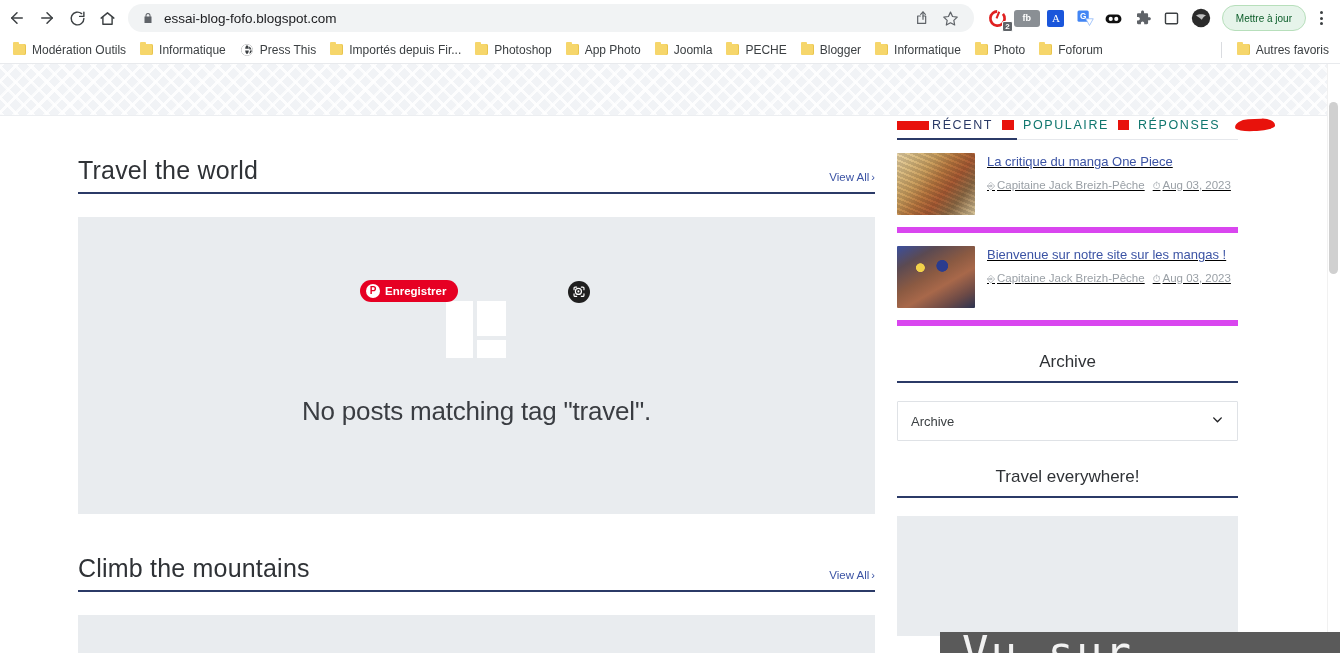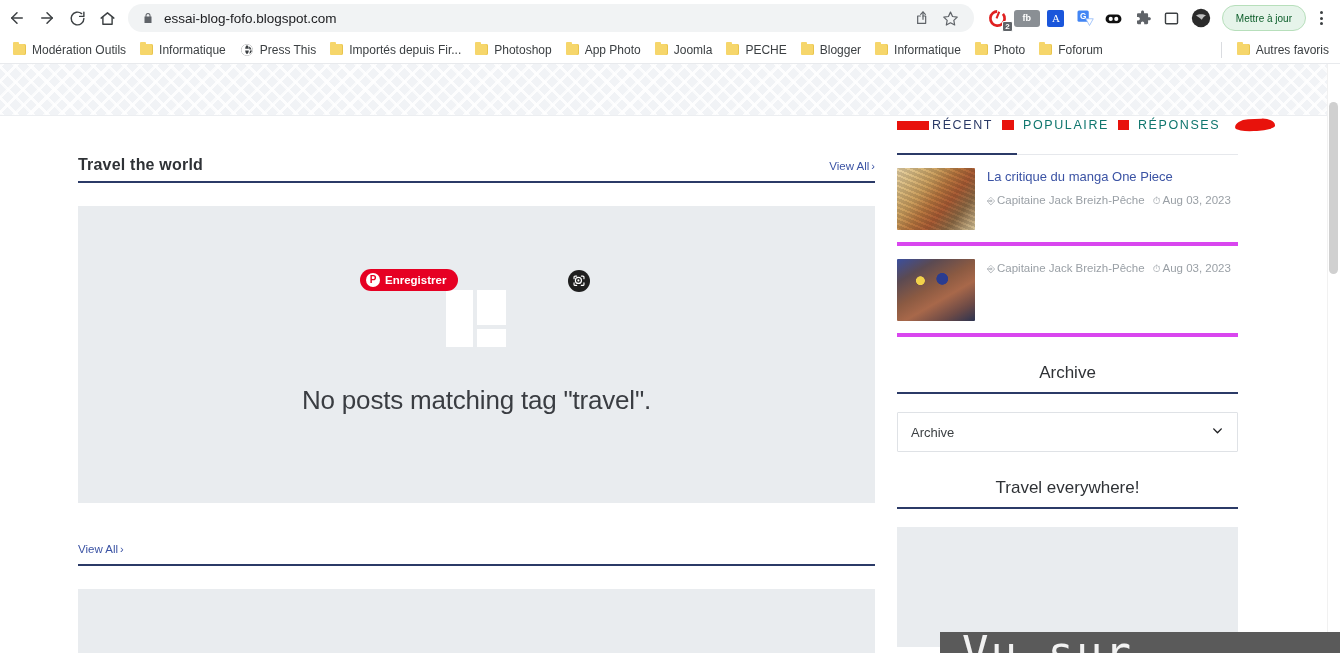--- a/index.html
+++ b/index.html
@@ -183,23 +183,23 @@
 
   .section-head {
     display: flex;
     align-items: flex-end;
     justify-content: space-between;
     border-bottom: 2px solid #2b3a67;
     padding-bottom: 7px;
     margin-top: 40px;
   }
   .section-title {
-    font-size: 16px;
+    font-size: 25px;
     color: #2f3236;
-    font-weight: 700;
+    font-weight: 400;
     letter-spacing: 0.2px;
   }
   .view-all {
     font-size: 11.5px;
     color: #3b53a4;
     display: flex; align-items: flex-end; gap: 2px;
     padding-bottom: 2px;
   }
   .view-all .chev { font-size: 11px; }
 
@@ -256,21 +256,21 @@
     font-weight: 400;
   }
   .post-card.short { height: 120px; margin-top: 23px; }
 
   
   #tab-strip {
     display: flex;
     align-items: center;
     gap: 9px;
     position: relative;
-    padding-bottom: 22px;
+    padding-bottom: 7px;
     border-bottom: 1px solid #e6e8ec;
   }
   .tab-label {
     font-size: 12.5px;
     letter-spacing: 1.6px;
     color: #0f766e;
     white-space: nowrap;
   }
   .tab-label.active { color: #2b3a67; }
   .red-mark-1 { width: 32px; height: 9px; background: #e8120c; flex: 0 0 auto; margin-right: -6px;}
@@ -288,21 +288,22 @@
     position: absolute;
     left: 0; bottom: -1px;
     width: 120px; height: 2px;
     background: #2b3a67;
   }
 
   .side-post {
     display: flex;
     gap: 12px;
     padding: 13px 0 12px;
-    border-bottom: 4px solid #d946ef;
+    border-bottom: 6px solid #d946ef;
+    text-decoration: underline;
   }
   .side-thumb {
     width: 78px; height: 62px;
     flex: 0 0 78px;
     background-size: cover;
     background-position: center;
     border-radius: 1px;
   }
   .sp-body { flex: 1 1 auto; min-width: 0; }
   .sp-title {
@@ -604,20 +605,21 @@
           <div id="placeholder-glyph">
             <i></i>
               <i></i>
               <i></i>
           </div>
           <div class="no-post-text">No posts matching tag "travel".</div>
         </div>
       </div>
 
       <div class="section-head">
+        <div class="section-title">Climb the mountains</div>
         <div class="view-all">
           <span>View All</span>
           <span class="chev">›</span>
         </div>
       </div>
 
       <div class="post-card short"></div>
     </div>
 
     <div id="side-col">
@@ -646,20 +648,21 @@
         </div>
       </div>
 
       <div class="side-post">
         <div class="side-thumb" style="background-image:
                radial-gradient(circle at 30% 35%, #f2d24a 0 6%, rgba(0,0,0,0) 7%),
                radial-gradient(circle at 58% 32%, #2a3c8f 0 9%, rgba(0,0,0,0) 10%),
                linear-gradient(150deg,#3b4f9e 0%,#5b4a52 22%,#8b5a42 45%,#a8684a 62%,#6d4a46 82%,#2c3350 100%),
                repeating-linear-gradient(75deg, rgba(255,255,255,0.12) 0 2px, rgba(0,0,0,0.18) 2px 5px);"></div>
         <div class="sp-body">
+          <span class="sp-title">Bienvenue sur notre site sur les mangas !</span>
           <div class="sp-meta">
             <span class="ic">⎆</span><span>Capitaine Jack Breizh-Pêche</span><span class="sep"></span><span class="ic">⏱</span><span>Aug 03, 2023</span>
           </div>
         </div>
       </div>
 
       <div class="widget-head">Archive</div>
 
       <div id="archive-select">
         <span>Archive</span>

